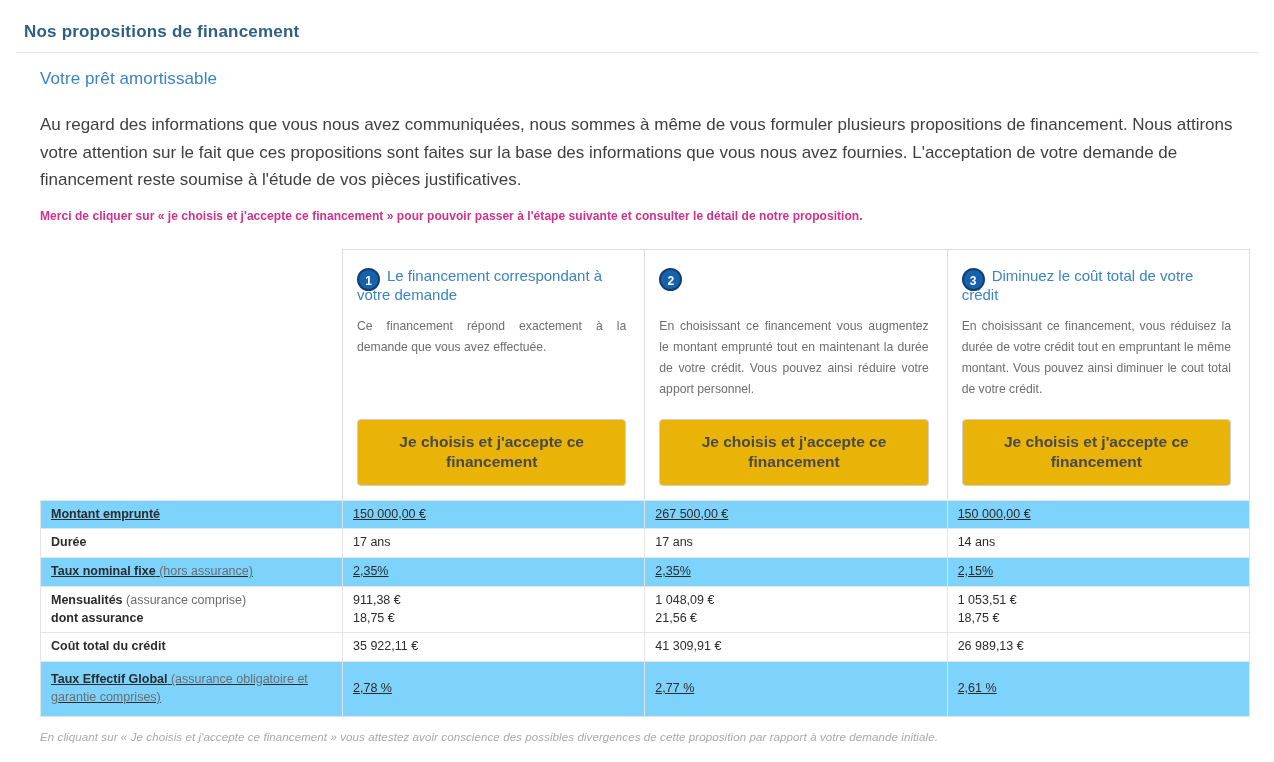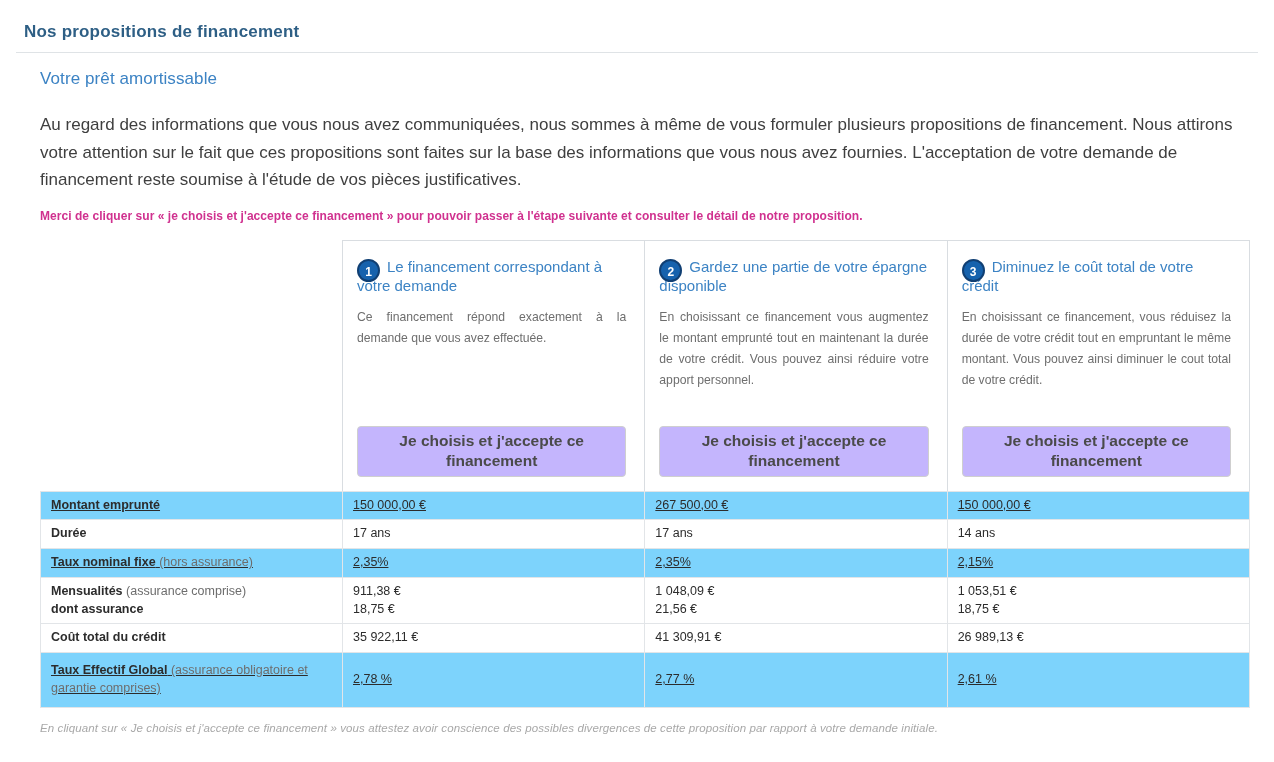--- a/index.html
+++ b/index.html
@@ -53,21 +53,21 @@
     line-height: 1.62;
     color: #3f3f3f;
     margin-bottom: 15px;
   }
 
   .notice {
     padding: 0 8px 0 24px;
     font-size: 12px;
     color: #d0318f;
     font-weight: bold;
-    margin-bottom: 17px;
+    margin-bottom: 26px;
     letter-spacing: .05px;
   }
 
   
   .offers-wrap {
     position: relative;
     padding-left: 24px;
     padding-right: 8px;
   }
   .offers {
@@ -124,29 +124,29 @@
     text-align: justify;
     margin-top: 4px;
   }
 
   .offer-spacer { flex: 1 1 auto; min-height: 12px; }
 
   .accept-btn {
     display: block;
     width: 100%;
     box-sizing: border-box;
-    background: #c4b5fd;
+    background: #eab308;
     border: 1px solid #cfcfcf;
     border-radius: 4px;
     color: #4a4a4a;
     font-family: "Liberation Sans", sans-serif;
     font-size: 15.5px;
     font-weight: bold;
     line-height: 1.3;
-    padding: 4px 6px;
+    padding: 12px 6px;
     text-align: center;
     cursor: pointer;
   }
 
   
   .cmp-wrap {
     padding-left: 24px;
     padding-right: 8px;
   }
   table.cmp {
@@ -219,21 +219,20 @@
           <span class="offer-title">Le financement correspondant à votre demande</span>
         </div>
         <div class="offer-desc">Ce financement répond exactement à la demande que vous avez effectuée.</div>
         <div class="offer-spacer"></div>
         <button class="accept-btn">Je choisis et j'accepte ce financement</button>
       </div>
 
       <div class="offer-card">
         <div class="offer-head">
           <span class="badge">2</span>
-          <span class="offer-title">Gardez une partie de votre épargne disponible</span>
         </div>
         <div class="offer-desc">En choisissant ce financement vous augmentez le montant emprunté tout en maintenant la durée de votre crédit. Vous pouvez ainsi réduire votre apport personnel.</div>
         <div class="offer-spacer"></div>
         <button class="accept-btn">Je choisis et j'accepte ce financement</button>
       </div>
 
       <div class="offer-card">
         <div class="offer-head">
           <span class="badge">3</span>
           <span class="offer-title">Diminuez le coût total de votre crédit</span>

